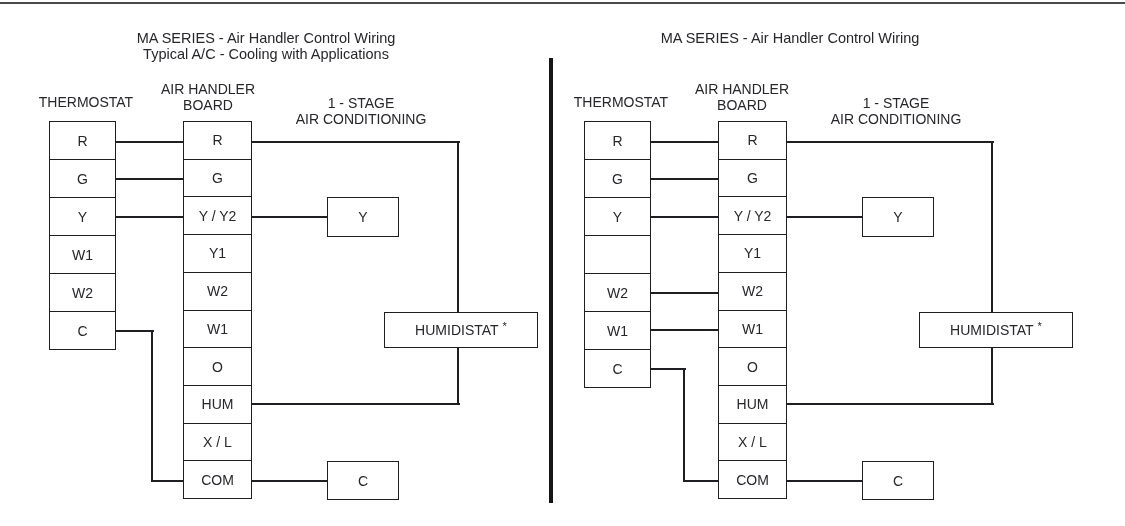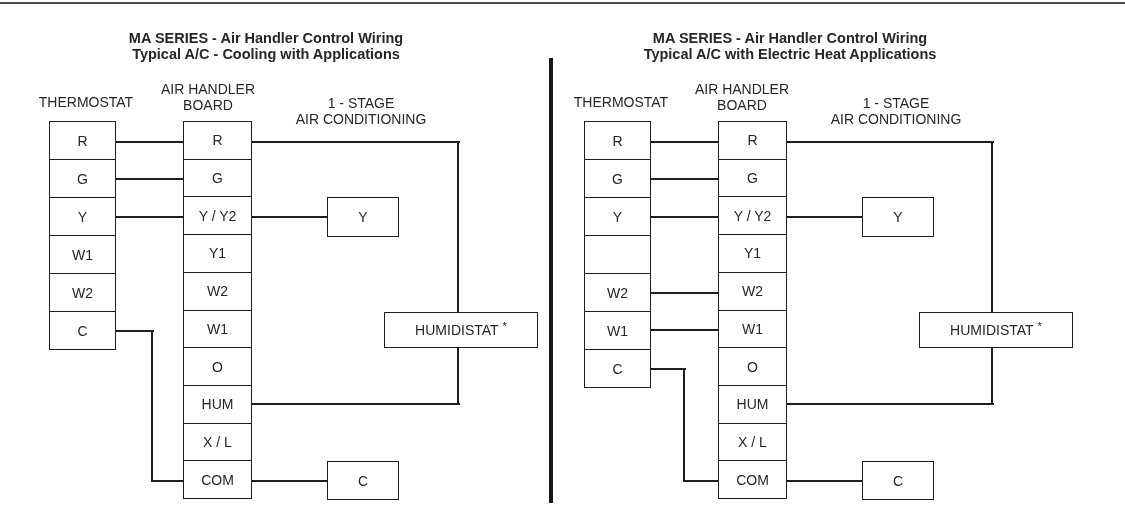--- a/index.html
+++ b/index.html
@@ -13,21 +13,21 @@
     font-family:"Liberation Sans",sans-serif;
     color:var(--text);
     position:relative;
     overflow:hidden;
   }
   .layer{position:absolute;inset:0;}
   .top-rule{position:absolute;left:0;top:2px;width:1125px;height:2px;background:#4a4a4a;}
   .divider{position:absolute;background:#161616;}
   .title{
     position:absolute;transform:translateX(-50%);
-    text-align:center;font-weight:bold;font-size:14.5px;line-height:16px;
+    text-align:center;font-weight:normal;font-size:14.5px;line-height:16px;
     white-space:nowrap;
   }
   .col-label{
     position:absolute;transform:translateX(-50%);
     text-align:center;font-size:14px;line-height:15.5px;white-space:nowrap;
   }
   .d0-title{left:266px;top:30px;}
   .d0-thermo{left:86px;top:95px;}
   .d0-ah{left:208px;top:82px;}
   .d0-stage{left:361px;top:96px;}
@@ -144,21 +144,20 @@
       <sup>*</sup>
     </div>
     <div class="comp-box" style="left: 327px; top: 461px; width: 72px; height: 39px;">
       <span>C</span>
     </div>
   </section>
 
 <section class="layer">
   <div class="title d1-title">
     <div>MA SERIES - Air Handler Control Wiring</div>
-    <div>Typical A/C with Electric Heat Applications</div>
   </div>
   <div class="col-label d1-thermo">THERMOSTAT</div>
   <div class="col-label d1-ah">
     <div>AIR HANDLER</div>
     <div>BOARD</div>
   </div>
   <div class="col-label d1-stage">
     <div>1 - STAGE</div>
     <div>AIR CONDITIONING</div>
   </div>

